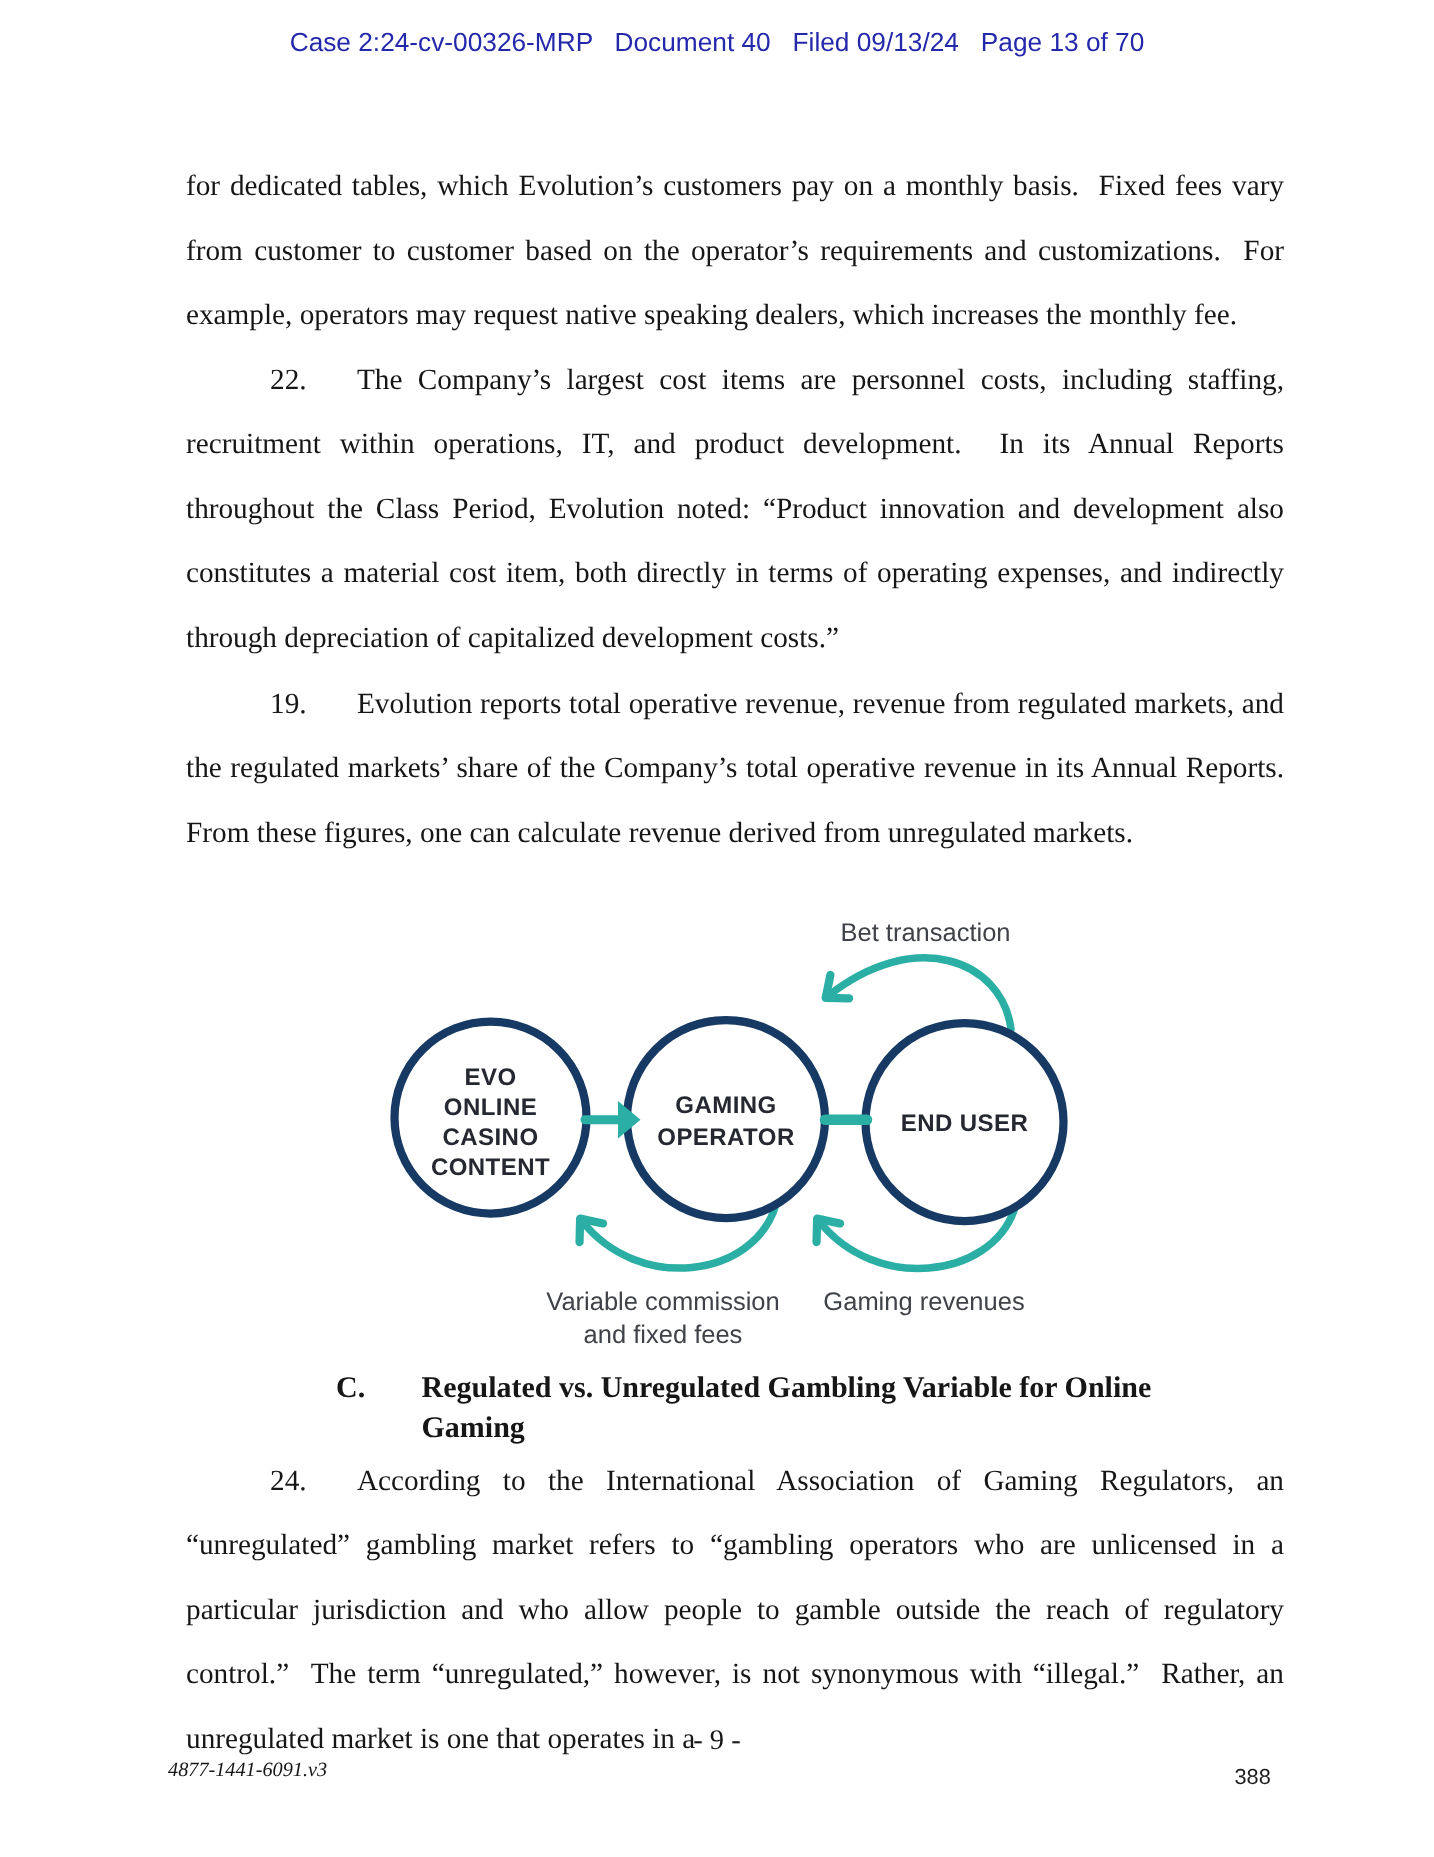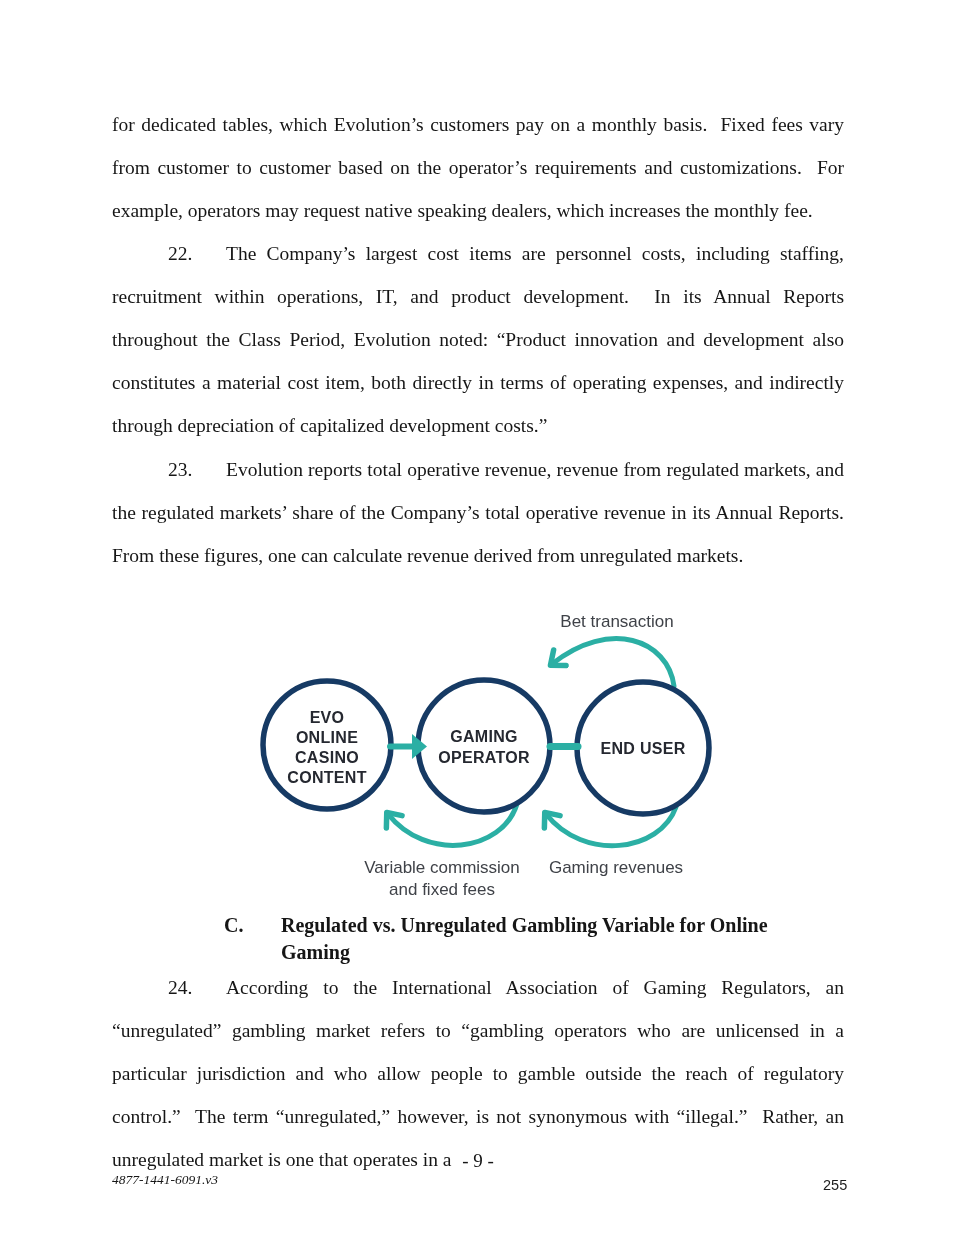--- a/index.html
+++ b/index.html
@@ -6,21 +6,21 @@
   .page{
     position:relative;width:956px;height:1238px;background:#ffffff;
     font-family:"Liberation Serif",serif;color:#161616;overflow:hidden;
   }
   .court-header{
     position:absolute;top:18px;left:0;width:956px;text-align:center;
     font-family:"Liberation Sans",sans-serif;font-size:17.5px;color:#2428aa;
     white-space:pre;
   }
   .para{
-    position:absolute;left:112px;width:732px;
+    position:absolute;left:124px;width:732px;
     font-size:19.5px;line-height:43px;text-align:justify;
     white-space:pre-wrap;
   }
   .para.indent{text-indent:56px;}
   .pnum{display:inline-block;width:58px;text-indent:0;}
   .heading{
     position:absolute;left:224px;top:912px;display:flex;
     font-size:20px;font-weight:bold;line-height:27px;
   }
   .hnum{display:inline-block;width:57px;}
@@ -46,26 +46,27 @@
   .footer-bates{
     position:absolute;top:1177px;left:823px;
     font-family:"Liberation Sans",sans-serif;font-size:14.5px;color:#1d1d1d;
   }
 </style>
 </head>
 <body>
 
 <div class="page">
 
+  <div class="court-header">Case 2:24-cv-00326-MRP   Document 40   Filed 09/13/24   Page 13 of 70</div>
 
   <div class="para" style="top:103px">for dedicated tables, which Evolution’s customers pay on a monthly basis.  Fixed fees vary from customer to customer based on the operator’s requirements and customizations.  For example, operators may request native speaking dealers, which increases the monthly fee.</div>
 
   <div class="para indent" style="top:232px"><span class="pnum">22.</span><span>The Company’s largest cost items are personnel costs, including staffing, recruitment within operations, IT, and product development.  In its Annual Reports throughout the Class Period, Evolution noted: “Product innovation and development also constitutes a material cost item, both directly in terms of operating expenses, and indirectly through depreciation of capitalized development costs.”</span></div>
 
-  <div class="para indent" style="top:448px"><span class="pnum">23.</span><span>Evolution reports total operative revenue, revenue from regulated markets, and the regulated markets’ share of the Company’s total operative revenue in its Annual Reports.  From these figures, one can calculate revenue derived from unregulated markets.</span></div>
+  <div class="para indent" style="top:448px"><span class="pnum">19.</span><span>Evolution reports total operative revenue, revenue from regulated markets, and the regulated markets’ share of the Company’s total operative revenue in its Annual Reports.  From these figures, one can calculate revenue derived from unregulated markets.</span></div>
 
   <svg class="diagram" width="500" height="310" viewBox="0 0 500 310" xmlns="http://www.w3.org/2000/svg">
     <defs>
       <marker id="chev" markerWidth="30" markerHeight="30" refX="17" refY="13" orient="auto" markerUnits="userSpaceOnUse">
         <path d="M7,3 L19,13 L7,23" fill="none" stroke="#2bafa4" stroke-width="5.5" stroke-linecap="round" stroke-linejoin="round"></path>
       </marker>
     </defs>
 
     <path class="teal-stroke" d="M444,86 C438,40 380,18 322,64" marker-end="url(#chev)"></path>
     <path class="teal-stroke" d="M287,204 C272,252 196,262 158,214" marker-end="url(#chev)"></path>
@@ -100,15 +101,15 @@
     <span class="htext">
       <span class="hline">Regulated vs. Unregulated Gambling Variable for Online</span>
       <span class="hline">Gaming</span>
     </span>
   </div>
 
   <div class="para indent" style="top:966px"><span class="pnum">24.</span><span>According to the International Association of Gaming Regulators, an “unregulated” gambling market refers to “gambling operators who are unlicensed in a particular jurisdiction and who allow people to gamble outside the reach of regulatory control.”  The term “unregulated,” however, is not synonymous with “illegal.”  Rather, an unregulated market is one that operates in a</span></div>
 
   <div class="footer-page-number">- 9 -</div>
   <div class="footer-doc-id">4877-1441-6091.v3</div>
-  <div class="footer-bates">255</div>
+  <div class="footer-bates">388</div>
 
 </div>
 
 </body></html>

